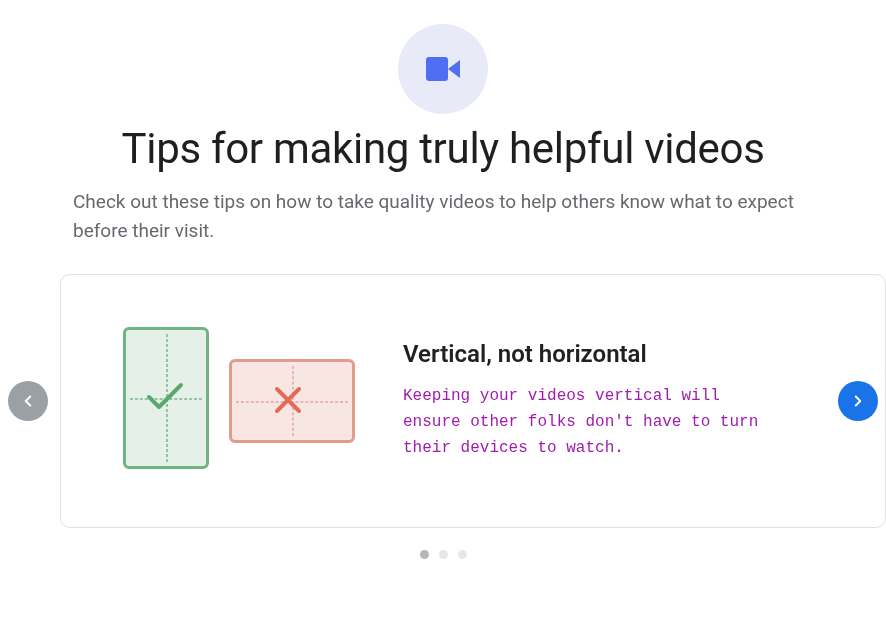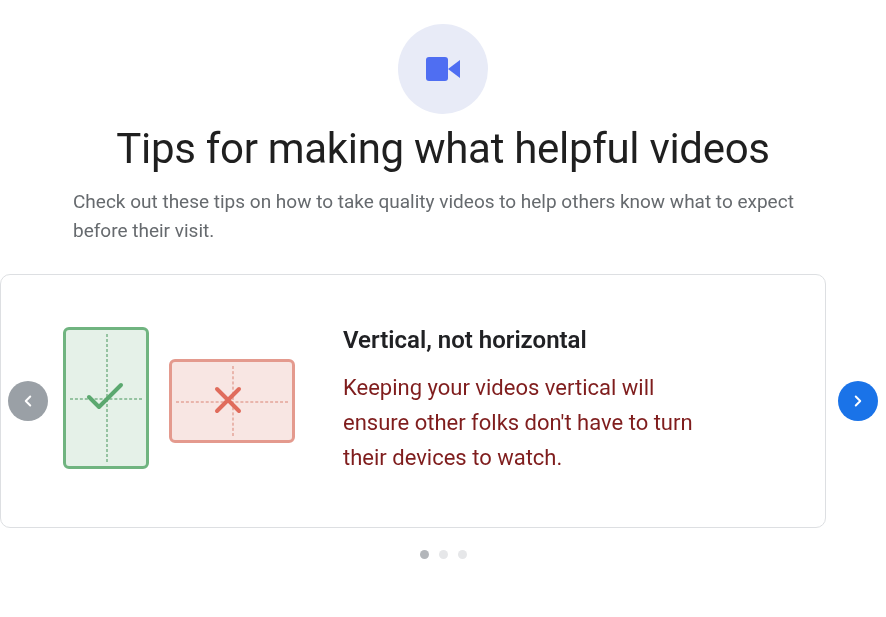--- a/index.html
+++ b/index.html
@@ -61,21 +61,21 @@
     line-height: 1.55;
     color: #666a6e;
     max-width: 740px;
     margin: 0 auto 28px auto;
   }
   .carousel-zone {
     position: relative;
     width: 100%;
     display: flex;
     align-items: center;
-    justify-content: flex-start;
+    justify-content: flex-end;
   }
   .navbtn {
     width: 40px;
     height: 40px;
     border-radius: 50%;
     display: flex;
     align-items: center;
     justify-content: center;
     cursor: pointer;
     flex: 0 0 auto;
@@ -155,25 +155,26 @@
     flex: 1 1 auto;
     padding-left: 30px;
   }
   .cardtext h2 {
     font-size: 24px;
     font-weight: 600;
     margin: 0 0 16px 0;
     color: #202124;
   }
   .cardtext p {
-    font-size: 22px;
+    font-size: 16px;
     line-height: 1.6;
-    color: #7f1d1d;
+    color: #a21caf;
     margin: 0;
     max-width: 370px;
+    font-family: Liberation Mono, monospace;
   }
 
   .dots {
     margin: 22px auto 0 auto;
     display: flex;
     justify-content: center;
     gap: 10px;
   }
   .dot {
     width: 9px; height: 9px;
@@ -189,21 +190,21 @@
 
 <div class="wrap">
 
   <div class="icon-circle">
     <div class="video-icon">
       <div class="body"></div>
       <div class="tri"></div>
     </div>
   </div>
 
-  <h1>Tips for making what helpful videos</h1>
+  <h1>Tips for making truly helpful videos</h1>
   <div class="sub">Check out these tips on how to take quality videos to help others know what to expect before their visit.</div>
 
   <div class="carousel-zone">
 
     <div class="navbtn prev">
       <svg width="18" height="18" viewBox="0 0 24 24">
         <path d="M15 6l-6 6 6 6" stroke="#fff" stroke-width="2.6" fill="none" stroke-linecap="round" stroke-linejoin="round"></path>
       </svg>
     </div>
 

